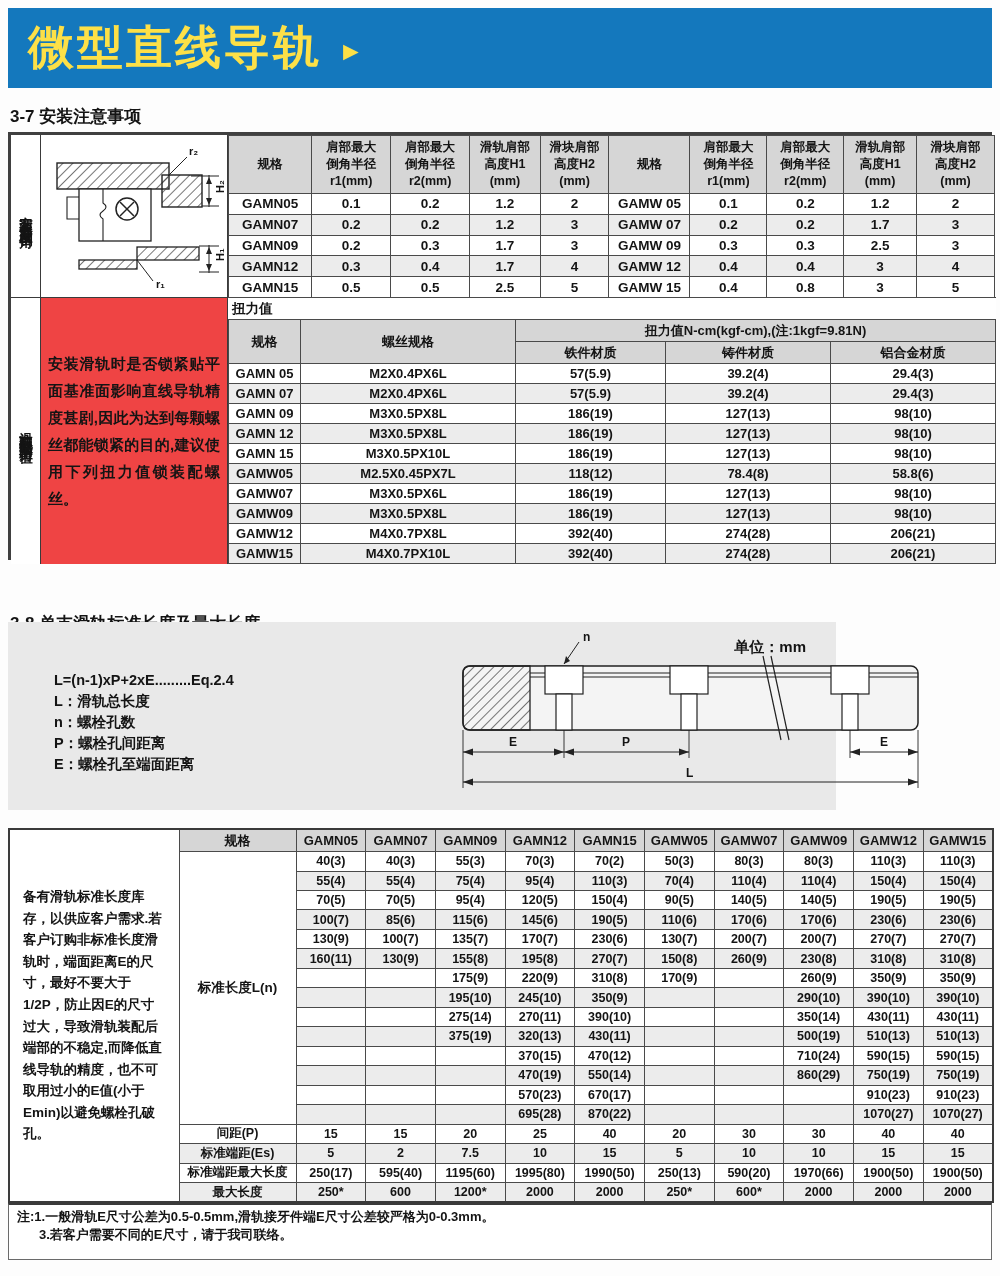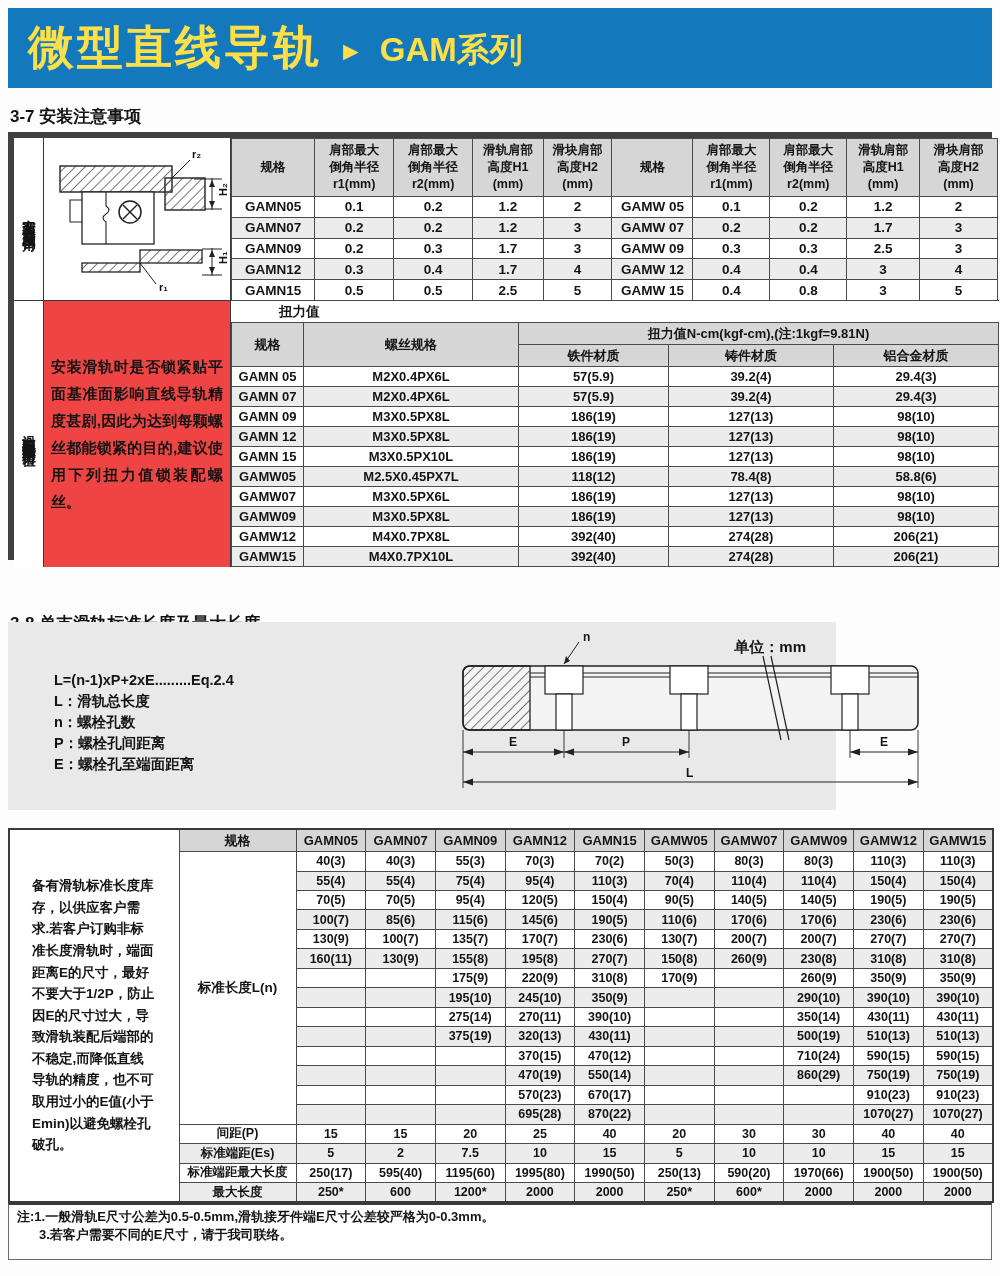--- a/index.html
+++ b/index.html
@@ -21,21 +21,21 @@
   .banner .arrow { font-size: 26px; margin-top: 6px; }
   .banner .t2 { font-size: 33px; font-weight: bold; margin-top: 4px; }
 
   .sec-heading { position: absolute; left: 10px; font-size: 17px; font-weight: bold; }
   #h37 { top: 105px; }
   #h38 { top: 584px; margin-top: 28px; }
 
   
   .block37 {
     position: absolute; left: 8px; top: 132px; width: 984px; height: 428px;
-    border: 6px solid #404040;
+    border: 3px solid #404040;
     display: grid;
     grid-template-columns: 30px 187px 1fr;
     grid-template-rows: 163px 1fr;
   }
   .sb {
     writing-mode: vertical-rl; text-orientation: upright;
     display: flex; align-items: center; justify-content: center;
     font-weight: bold; font-size: 13.5px; letter-spacing: 2px;
     border-right: 1px solid #3a3a3a; background: #fff;
   }
@@ -51,62 +51,61 @@
   th, td { border: 1px solid #4a4a4a; text-align: center; overflow: hidden; }
   th { background: #d6d6d6; font-weight: bold; }
   td { font-weight: bold; }
   tr.alt td { background: #ececec; }
 
   .shoulder-table { width: 767px; height: 163px; }
   .shoulder-table th { font-size: 12.5px; line-height: 1.35; white-space: pre-line; height: 53px; }
   .shoulder-table td { font-size: 13.5px; height: 19px; }
 
   .torquecell { background: #fff; }
-  .torque-title { height: 21px; font-size: 13.5px; font-weight: bold; padding: 2px 0 0 4px; margin-left: 44px; }
+  .torque-title { height: 21px; font-size: 13.5px; font-weight: bold; padding: 2px 0 0 4px; }
   .torque-table { width: 767px; height: 244px; }
   .torque-table th { font-size: 13px; height: 22px; }
   .torque-table td { font-size: 13px; height: 20px; }
 
   
   .panel {
     position: absolute; left: 8px; top: 622px; width: 828px; height: 188px;
     background: #e9e9e9;
   }
   .unit-label { position: absolute; right: 30px; top: 16px; font-size: 15px; font-weight: bold; }
   .formula { position: absolute; left: 46px; top: 48px; font-size: 14.5px; font-weight: bold; line-height: 21px; }
   .railsvg { position: absolute; left: 425px; top: 6px; }
 
   
   .length-table { position: absolute; left: 8px; top: 828px; width: 984px; height: 375px; border: 2px solid #3a3a3a; }
   .length-table th { font-size: 13px; height: 22px; }
   .length-table td { font-size: 12.5px; height: 19px; padding: 0 1px; }
   .length-table td.note-cell {
     background: #fff; text-align: left; vertical-align: middle;
-    font-size: 13.5px; line-height: 1.6; padding: 4px 22px; font-weight: bold;
+    font-size: 13.5px; line-height: 1.6; padding: 4px 13px; font-weight: bold;
   }
   .length-table td.rowlabel { background: #fff; font-size: 13.5px; }
 
   
   .notes {
     position: absolute; left: 8px; top: 1203px; width: 984px; height: 57px;
     border: 1px solid #6a6a6a; border-top: 2px solid #3a3a3a;
     background: #fff; padding: 3px 8px;
     font-size: 13px; font-weight: bold; line-height: 1.38;
   }
   .notes .n-sub { padding-left: 22px; }
 
   svg text { font-family: "Liberation Sans", "DejaVu Sans", sans-serif; font-weight: bold; fill: #141414; }
 </style>
 </head>
 <body>
 
 <div class="banner" style="background: rgb(20, 120, 189);">
   <span class="t1">微型直线导轨</span>
   <span class="arrow">►</span>
-  <span class="t2">GAM系列</span>
 </div>
 
 <div class="sec-heading" id="h37">3-7 安装注意事项</div>
 
 <div class="block37">
   <div class="sb sb1">安装面肩部高度及倒角</div>
 
   <div class="diagcell">
     <svg class="secsvg" width="187" height="162" viewBox="0 0 187 162">
       <defs>

